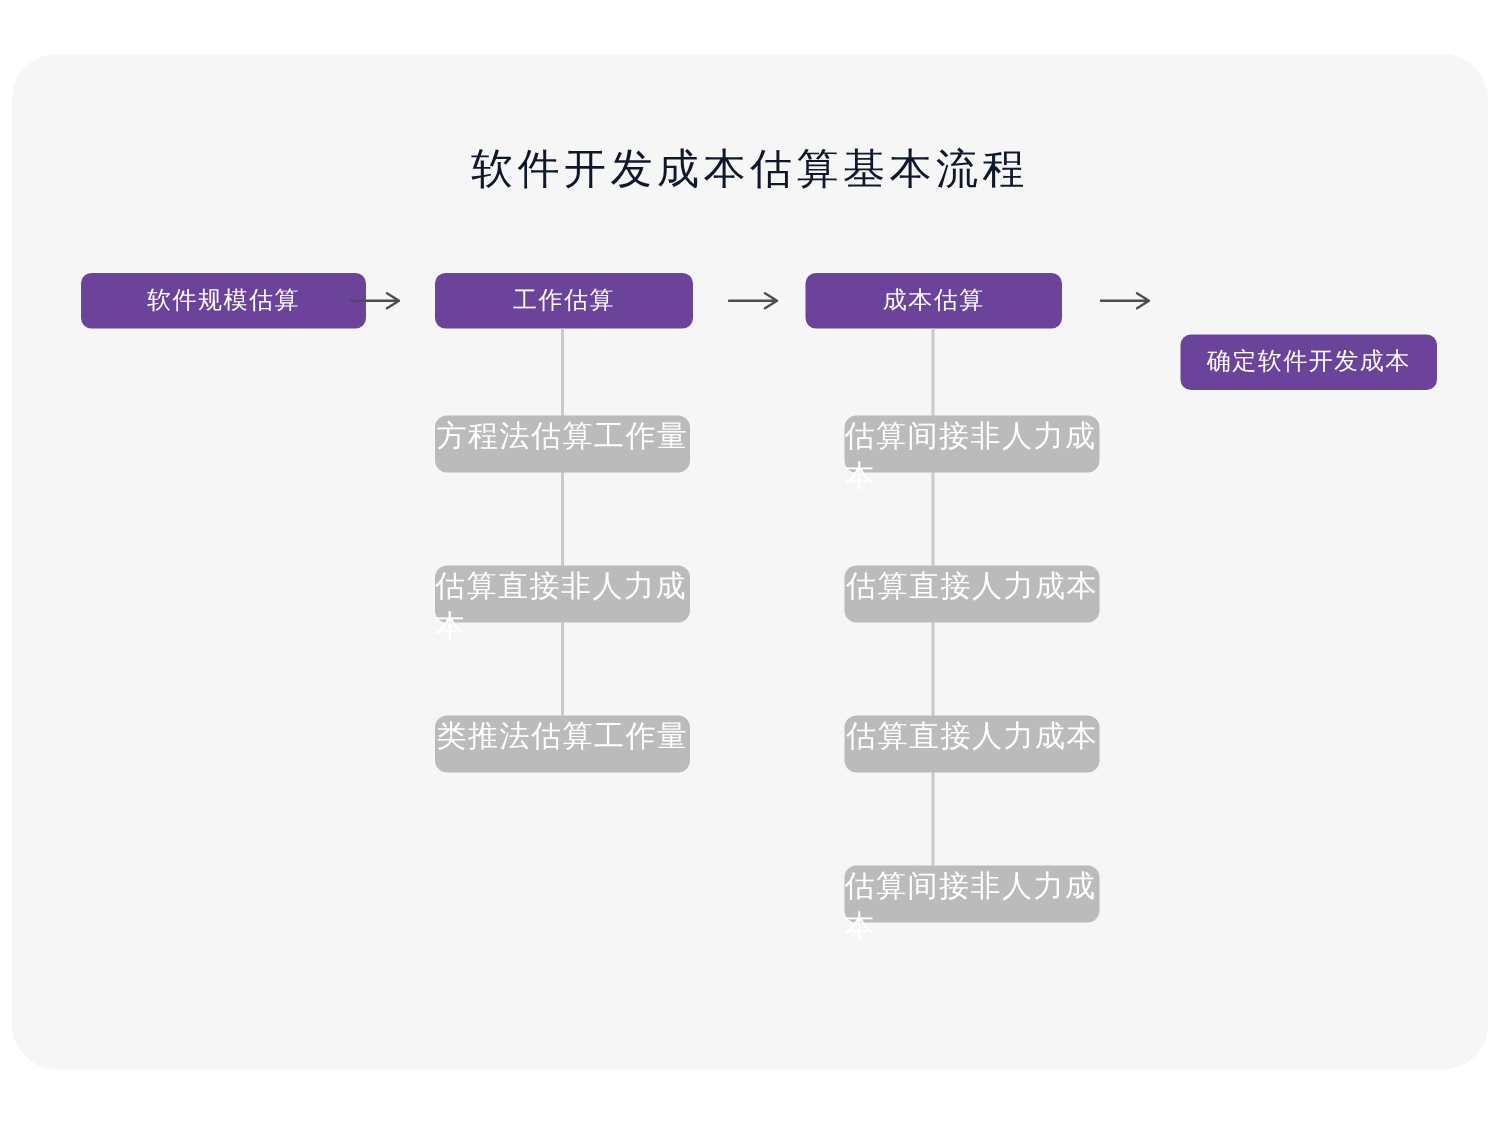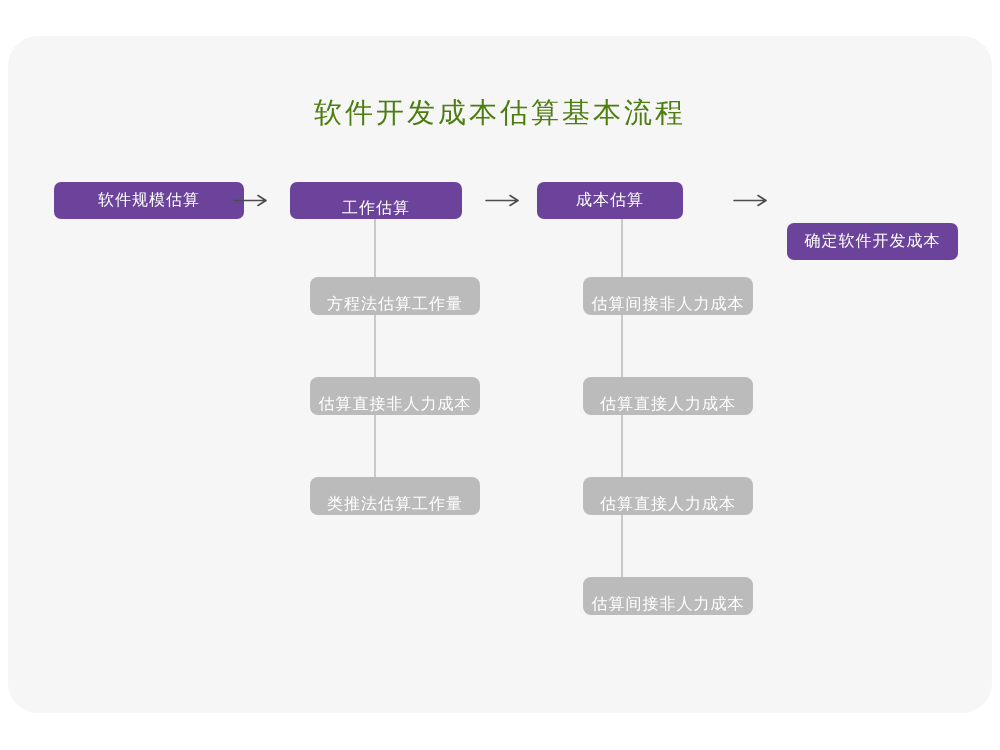--- a/index.html
+++ b/index.html
@@ -16,21 +16,21 @@
     width: 984px; height: 677px;
     background: #f6f6f7;
     border-radius: 30px;
   }
   .title {
     position: absolute;
     left: 0; right: 0; top: 94px;
     text-align: center;
     font-size: 28px;
     letter-spacing: 3px;
-    color: #4d7c0f;
+    color: #0f172a;
     font-weight: 500;
   }
   .node-main {
     position: absolute;
     top: 182px;
     height: 37px;
     background: #6C439B;
     border-radius: 7px;
     color: #ffffff;
     font-size: 16px;
@@ -39,41 +39,40 @@
     align-items: center;
     justify-content: center;
   }
   .node-sub {
     position: absolute;
     width: 170px;
     height: 38px;
     background: #BBBBBB;
     border-radius: 8px;
     color: #ffffff;
-    font-size: 16px;
+    font-size: 20px;
     letter-spacing: 1px;
     display: flex;
-    align-items: flex-end;
+    align-items: flex-start;
     justify-content: center;
-    margin-left: 20px;
   }
   .arrow {
     position: absolute;
     top: 193px;
     width: 36px;
     height: 15px;
   }
   .vline {
     position: absolute;
     width: 2px;
     background: #C9C9C9;
   }
   .step1 { left: 54px;  width: 190px; }
-  .step2 { left: 290px; width: 172px; align-items: flex-end; }
-  .step3 { left: 537px; width: 146px; }
+  .step2 { left: 290px; width: 172px; }
+  .step3 { left: 537px; width: 171px; }
   .step4 { left: 787px; width: 171px; margin-top: 41px; }
   .arrow1 { left: 233px; }
   .arrow2 { left: 485px; }
   .arrow3 { left: 733px; }
   .vline-work { left: 374px; top: 219px; height: 258px; }
   .vline-cost { left: 621px; top: 219px; height: 358px; }
   .col-work { left: 290px; }
   .col-cost { left: 563px; }
   .row1 { top: 277px; }
   .row2 { top: 377px; }

